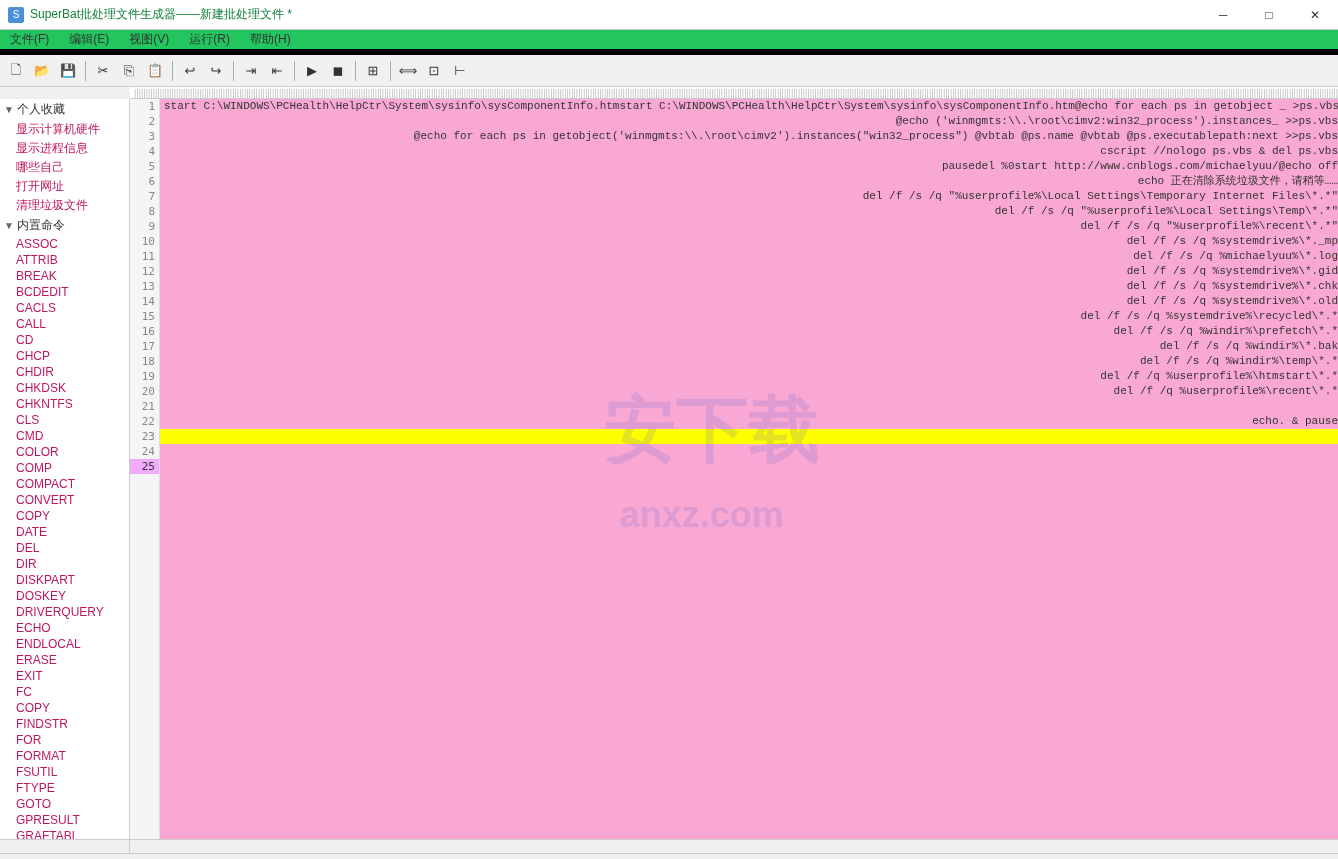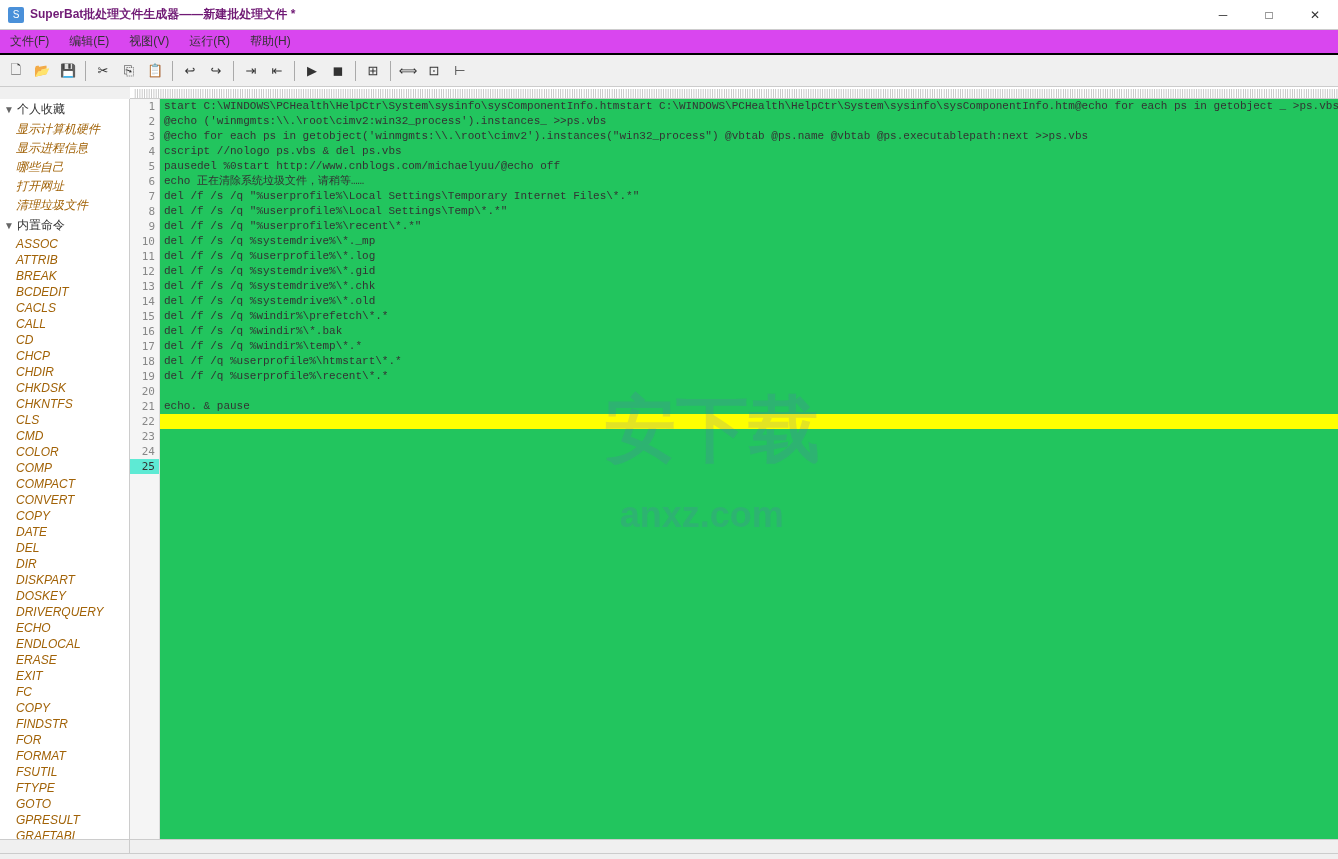--- a/index.html
+++ b/index.html
@@ -29,22 +29,21 @@
       border-radius: 2px;
       margin-right: 6px;
       display: inline-block;
       font-size: 10px;
       color: white;
       text-align: center;
       line-height: 16px;
     }
     #title-bar .title-text {
       font-size: 12px;
-      color: #701a75;
-      font-weight: bold;
+      color: #15803d;
     }
     #title-bar .window-controls {
       position: absolute;
       right: 0;
       top: 0;
       display: flex;
       height: 30px;
     }
     #title-bar .win-btn {
       width: 46px;
@@ -54,25 +53,25 @@
       justify-content: center;
       cursor: pointer;
       font-size: 12px;
       color: #333;
       border: none;
       background: transparent;
     }
 
     
     #menu-bar {
-      background: #d946ef;
+      background: #22c55e;
       height: 25px;
       display: flex;
       align-items: center;
-      border-bottom: 2px solid #000000;
+      border-bottom: 6px solid #000000;
     }
     #menu-bar .menu-item {
       padding: 2px 10px;
       font-size: 12px;
       color: #333;
       cursor: pointer;
       height: 100%;
       display: flex;
       align-items: center;
     }
@@ -140,24 +139,23 @@
       cursor: pointer;
       color: #333;
     }
     .sidebar-header .arrow {
       font-size: 10px;
       margin-right: 3px;
       color: #666;
     }
     .sidebar-item {
       padding: 1px 4px 1px 16px;
-      color: #a16207;
+      color: #be185d;
       cursor: pointer;
       white-space: nowrap;
-      font-style: italic;
     }
 
     
     #editor-area {
       flex: 1;
       display: flex;
       overflow: hidden;
     }
 
     
@@ -171,28 +169,29 @@
     }
     .line-num {
       height: 15px;
       text-align: right;
       padding-right: 4px;
       font-size: 11px;
       font-family: Consolas, monospace;
       color: #888;
       line-height: 15px;
     }
-    .line-num.active { background: #5eead4; color: #333; }
+    .line-num.active { background: #f0abfc; color: #333; }
 
     
     #code-area {
       flex: 1;
       overflow: auto;
-      background: #22c55e;
+      background: #f9a8d4;
       position: relative;
+      text-align: right;
     }
     #code-area::-webkit-scrollbar { width: 10px; height: 10px; }
     #code-area::-webkit-scrollbar-thumb { background: #ccc; }
 
     .code-line {
       height: 15px;
       font-size: 11px;
       font-family: Consolas, 'Courier New', monospace;
       color: #333;
       line-height: 15px;
@@ -397,24 +396,25 @@
     <div class="code-line">start C:\WINDOWS\PCHealth\HelpCtr\System\sysinfo\sysComponentInfo.htmstart C:\WINDOWS\PCHealth\HelpCtr\System\sysinfo\sysComponentInfo.htm@echo for each ps in getobject _ &gt;ps.vbs</div>
         <div class="code-line">@echo ('winmgmts:\\.\root\cimv2:win32_process').instances_ &gt;&gt;ps.vbs</div>
         <div class="code-line">@echo for each ps in getobject('winmgmts:\\.\root\cimv2').instances("win32_process") @vbtab @ps.name @vbtab @ps.executablepath:next &gt;&gt;ps.vbs</div>
         <div class="code-line">cscript //nologo ps.vbs &amp; del ps.vbs</div>
         <div class="code-line">pausedel %0start http://www.cnblogs.com/michaelyuu/@echo off</div>
         <div class="code-line">echo 正在清除系统垃圾文件，请稍等……</div>
         <div class="code-line">del /f /s /q "%userprofile%\Local Settings\Temporary Internet Files\*.*"</div>
         <div class="code-line">del /f /s /q "%userprofile%\Local Settings\Temp\*.*"</div>
         <div class="code-line">del /f /s /q "%userprofile%\recent\*.*"</div>
         <div class="code-line">del /f /s /q %systemdrive%\*._mp</div>
-        <div class="code-line">del /f /s /q %userprofile%\*.log</div>
+        <div class="code-line">del /f /s /q %michaelyuu%\*.log</div>
         <div class="code-line">del /f /s /q %systemdrive%\*.gid</div>
         <div class="code-line">del /f /s /q %systemdrive%\*.chk</div>
         <div class="code-line">del /f /s /q %systemdrive%\*.old</div>
+        <div class="code-line">del /f /s /q %systemdrive%\recycled\*.*</div>
         <div class="code-line">del /f /s /q %windir%\prefetch\*.*</div>
         <div class="code-line">del /f /s /q %windir%\*.bak</div>
         <div class="code-line">del /f /s /q %windir%\temp\*.*</div>
         <div class="code-line">del /f /q %userprofile%\htmstart\*.*</div>
         <div class="code-line">del /f /q %userprofile%\recent\*.*</div>
         <div class="code-line">&nbsp;</div>
         <div class="code-line">echo. &amp; pause</div>
         <div class="code-line highlighted">&nbsp;</div>
       </div>
   </div>

